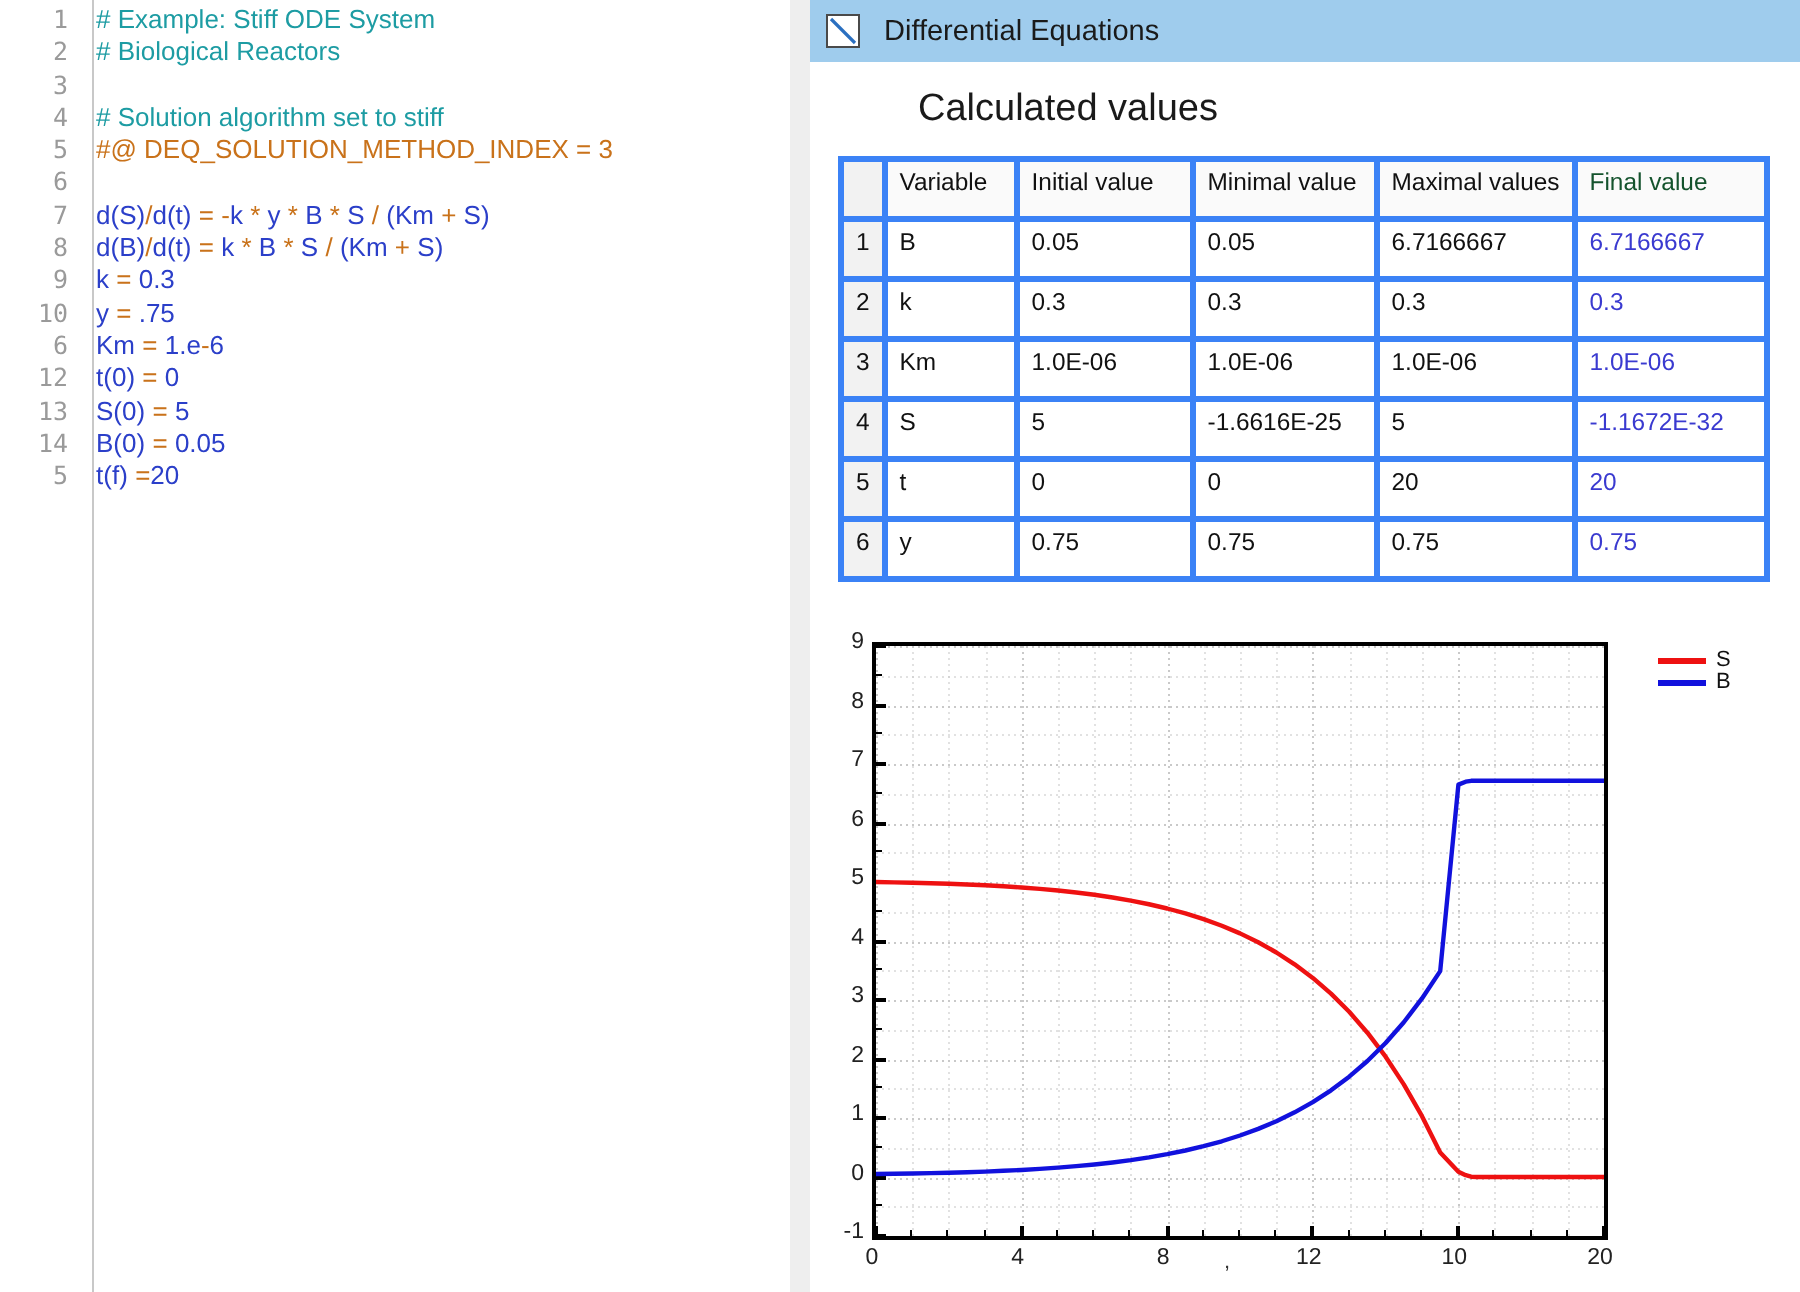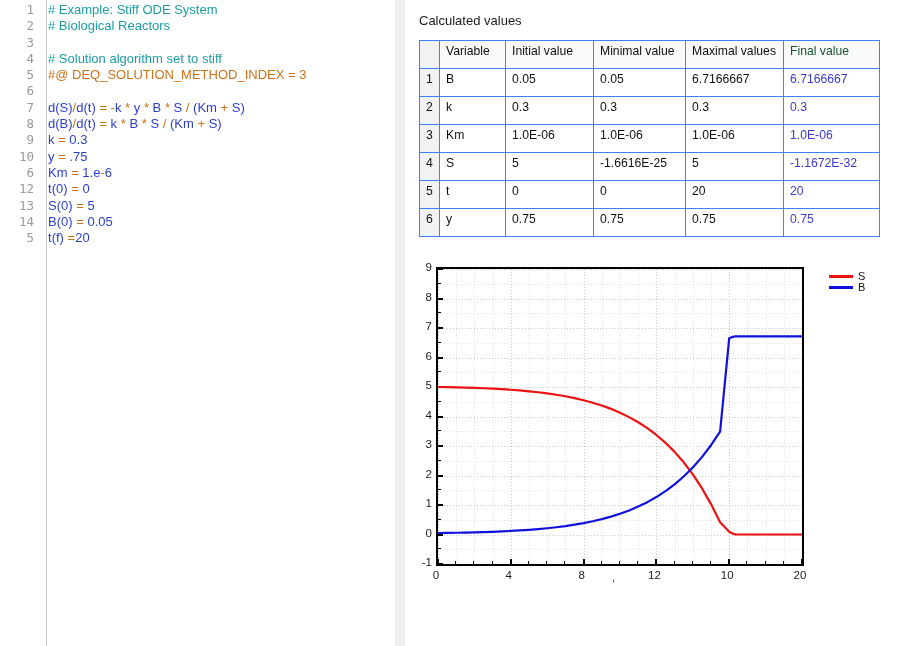--- a/index.html
+++ b/index.html
@@ -95,35 +95,36 @@
     border: 1px solid #4a4a4a;
     box-sizing: border-box;
     margin-right: 12px;
     display: block;
   }
   #header-title {
     font-size: 14.5px;
     color: #1a1a1a;
   }
   #calculated-values-label {
-    font-size: 13px;
+    font-size: 19px;
     color: #1a1a1a;
     padding: 13px 0 0 14px;
+    margin-left: 40px;
   }
 
   
   #values-table {
     margin: 12px 0 0 14px;
     border-collapse: collapse;
     font-size: 12.2px;
     color: #111111;
     background: #ffffff;
   }
   #values-table th, #values-table td {
-    border: 1px solid #3b82f6;
+    border: 3px solid #3b82f6;
     padding: 3px 6px 10px 6px;
     height: 16px;
     text-align: left;
     font-weight: normal;
     white-space: nowrap;
     box-sizing: border-box;
   }
   #values-table thead th { background: #fafafa; }
   #values-table .rowhdr {
     background: #f2f2f2;
@@ -236,20 +237,28 @@
           <div>5</div>
         </div>
       <div id="code-lines"><div class="ln"><span class="tok-comment"># Example: Stiff ODE System</span></div><div class="ln"><span class="tok-comment"># Biological Reactors</span></div><div class="ln">&nbsp;</div><div class="ln"><span class="tok-comment"># Solution algorithm set to stiff</span></div><div class="ln"><span class="tok-directive">#@ DEQ_SOLUTION_METHOD_INDEX = 3</span></div><div class="ln">&nbsp;</div><div class="ln"><span class="tok-id">d</span><span class="tok-paren">(</span><span class="tok-id">S</span><span class="tok-paren">)</span><span class="tok-op">/</span><span class="tok-id">d</span><span class="tok-paren">(</span><span class="tok-id">t</span><span class="tok-paren">)</span>&nbsp;<span class="tok-op">=</span>&nbsp;<span class="tok-op">-</span><span class="tok-id">k</span>&nbsp;<span class="tok-op">*</span>&nbsp;<span class="tok-id">y</span>&nbsp;<span class="tok-op">*</span>&nbsp;<span class="tok-id">B</span>&nbsp;<span class="tok-op">*</span>&nbsp;<span class="tok-id">S</span>&nbsp;<span class="tok-op">/</span>&nbsp;<span class="tok-paren">(</span><span class="tok-id">Km</span>&nbsp;<span class="tok-op">+</span>&nbsp;<span class="tok-id">S</span><span class="tok-paren">)</span></div><div class="ln"><span class="tok-id">d</span><span class="tok-paren">(</span><span class="tok-id">B</span><span class="tok-paren">)</span><span class="tok-op">/</span><span class="tok-id">d</span><span class="tok-paren">(</span><span class="tok-id">t</span><span class="tok-paren">)</span>&nbsp;<span class="tok-op">=</span>&nbsp;<span class="tok-id">k</span>&nbsp;<span class="tok-op">*</span>&nbsp;<span class="tok-id">B</span>&nbsp;<span class="tok-op">*</span>&nbsp;<span class="tok-id">S</span>&nbsp;<span class="tok-op">/</span>&nbsp;<span class="tok-paren">(</span><span class="tok-id">Km</span>&nbsp;<span class="tok-op">+</span>&nbsp;<span class="tok-id">S</span><span class="tok-paren">)</span></div><div class="ln"><span class="tok-id">k</span>&nbsp;<span class="tok-op">=</span>&nbsp;<span class="tok-num">0.3</span></div><div class="ln"><span class="tok-id">y</span>&nbsp;<span class="tok-op">=</span>&nbsp;<span class="tok-num">.75</span></div><div class="ln"><span class="tok-id">Km</span>&nbsp;<span class="tok-op">=</span>&nbsp;<span class="tok-num">1</span><span class="tok-id">.</span><span class="tok-id">e</span><span class="tok-op">-</span><span class="tok-num">6</span></div><div class="ln"><span class="tok-id">t</span><span class="tok-paren">(</span><span class="tok-num">0</span><span class="tok-paren">)</span>&nbsp;<span class="tok-op">=</span>&nbsp;<span class="tok-num">0</span></div><div class="ln"><span class="tok-id">S</span><span class="tok-paren">(</span><span class="tok-num">0</span><span class="tok-paren">)</span>&nbsp;<span class="tok-op">=</span>&nbsp;<span class="tok-num">5</span></div><div class="ln"><span class="tok-id">B</span><span class="tok-paren">(</span><span class="tok-num">0</span><span class="tok-paren">)</span>&nbsp;<span class="tok-op">=</span>&nbsp;<span class="tok-num">0.05</span></div><div class="ln"><span class="tok-id">t</span><span class="tok-paren">(</span><span class="tok-id">f</span><span class="tok-paren">)</span>&nbsp;<span class="tok-op">=</span><span class="tok-num">20</span></div></div>
     </div>
   </div>
 
   <div id="splitter"></div>
 
   <div id="results-pane">
 
+    <div id="results-header">
+      <span id="header-icon">
+        <svg width="15" height="15" viewBox="0 0 15 15">
+          <line x1="1.5" y1="1.5" x2="13.5" y2="13.5" stroke="#2a6fc0" stroke-width="1.6"></line>
+        </svg>
+      </span>
+      <span id="header-title">Differential Equations</span>
+    </div>
 
     <div id="calculated-values-label">Calculated values</div>
 
     <table id="values-table">
       <thead>
         <tr>
           <th class="rowhdr"></th>
           <th class="c-var">Variable</th>
           <th class="c-init">Initial value</th>
           <th class="c-min">Minimal value</th>

